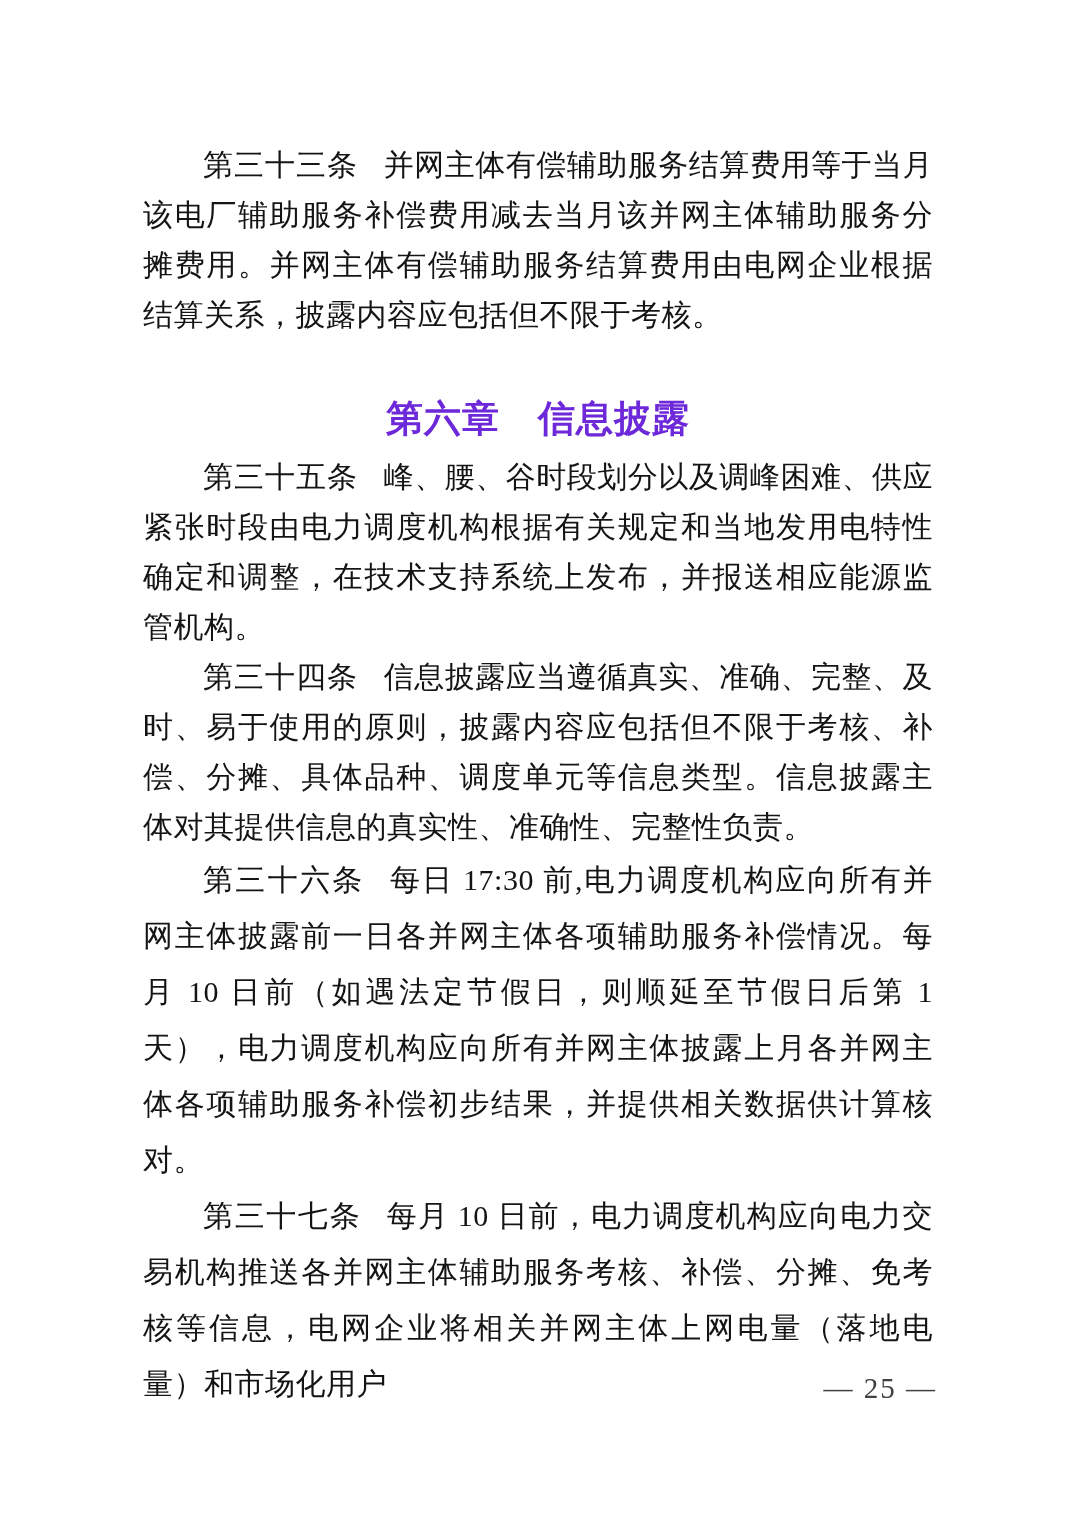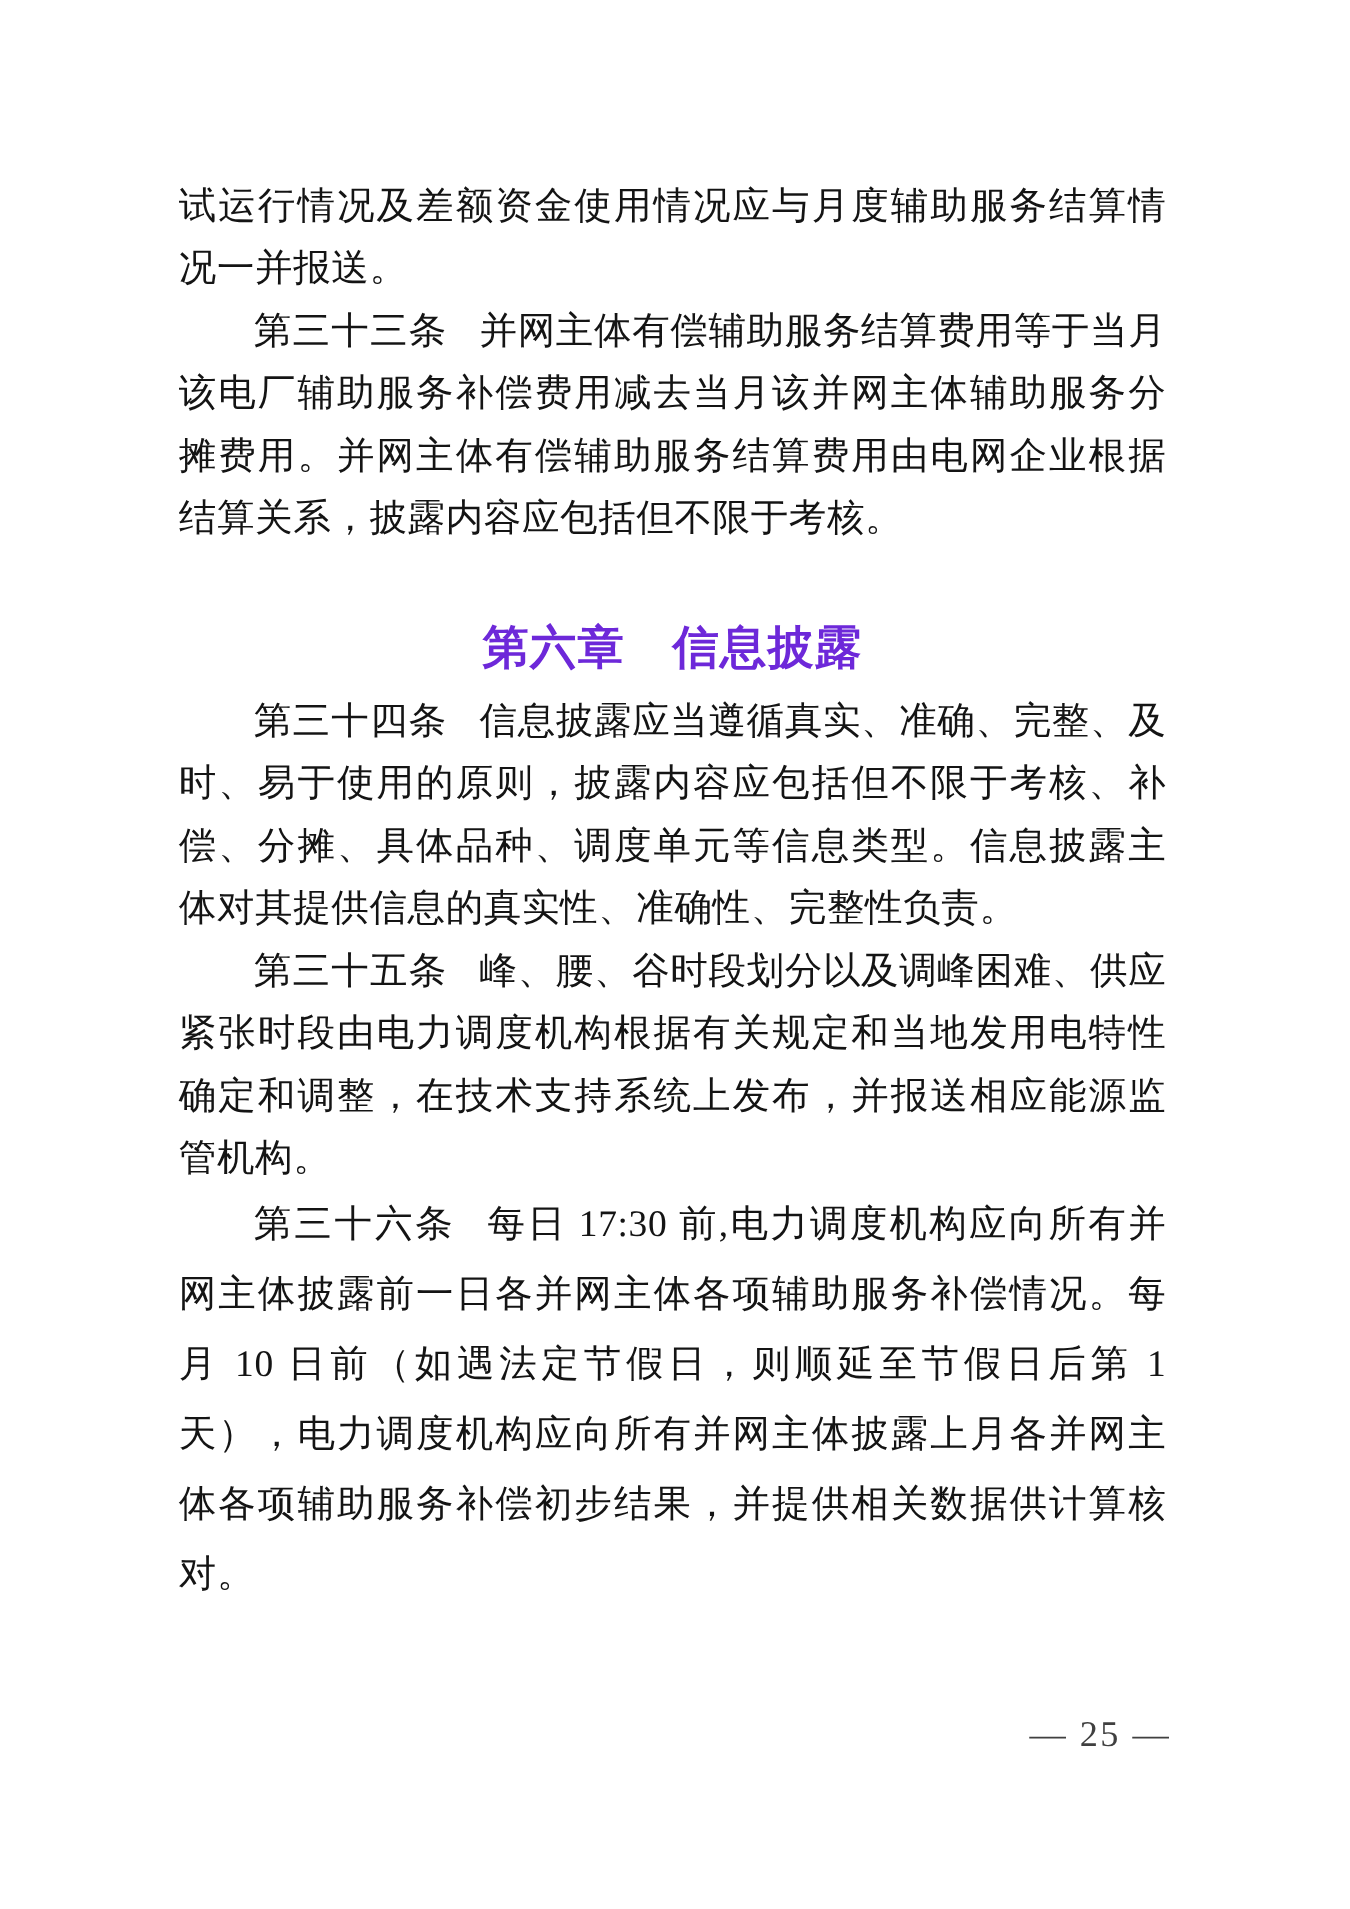--- a/index.html
+++ b/index.html
@@ -58,39 +58,39 @@
     letter-spacing: 2px;
     color: #404040;
   }
 </style>
 </head>
 <body>
 
 <div class="page">
   <div class="body-text">
 
-    <p class="para no-indent">
-      <span>试运行情况及差额资金使用情况应与月度辅助服务结算情况一并报送。</span>
-    </p>
 
     <p class="para">
       <span class="term">第三十三条</span><span>并网主体有偿辅助服务结算费用等于当月该电厂辅助服务补偿费用减去当月该并网主体辅助服务分摊费用。并网主体有偿辅助服务结算费用由电网企业根据结算关系，披露内容应包括但不限于考核。</span>
     </p>
 
     <h2 class="chapter-heading">第六章　信息披露</h2>
 
     <p class="para">
-      <span class="term">第三十四条</span><span>信息披露应当遵循真实、准确、完整、及时、易于使用的原则，披露内容应包括但不限于考核、补偿、分摊、具体品种、调度单元等信息类型。信息披露主体对其提供信息的真实性、准确性、完整性负责。</span>
+      <span class="term">第三十五条</span><span>峰、腰、谷时段划分以及调峰困难、供应紧张时段由电力调度机构根据有关规定和当地发用电特性确定和调整，在技术支持系统上发布，并报送相应能源监管机构。</span>
     </p>
 
     <p class="para">
-      <span class="term">第三十五条</span><span>峰、腰、谷时段划分以及调峰困难、供应紧张时段由电力调度机构根据有关规定和当地发用电特性确定和调整，在技术支持系统上发布，并报送相应能源监管机构。</span>
+      <span class="term">第三十四条</span><span>信息披露应当遵循真实、准确、完整、及时、易于使用的原则，披露内容应包括但不限于考核、补偿、分摊、具体品种、调度单元等信息类型。信息披露主体对其提供信息的真实性、准确性、完整性负责。</span>
     </p>
 
     <p class="para tall">
       <span class="term">第三十六条</span><span>每日 17:30 前,电力调度机构应向所有并网主体披露前一日各并网主体各项辅助服务补偿情况。每月 10 日前（如遇法定节假日，则顺延至节假日后第 1 天），电力调度机构应向所有并网主体披露上月各并网主体各项辅助服务补偿初步结果，并提供相关数据供计算核对。</span>
     </p>
 
+    <p class="para tall">
+      <span class="term">第三十七条</span><span>每月 10 日前，电力调度机构应向电力交易机构推送各并网主体辅助服务考核、补偿、分摊、免考核等信息，电网企业将相关并网主体上网电量（落地电量）和市场化用户</span>
+    </p>
 
   </div>
 
   <div class="footer-page-number">— 25 —</div>
 </div>
 
 </body></html>

